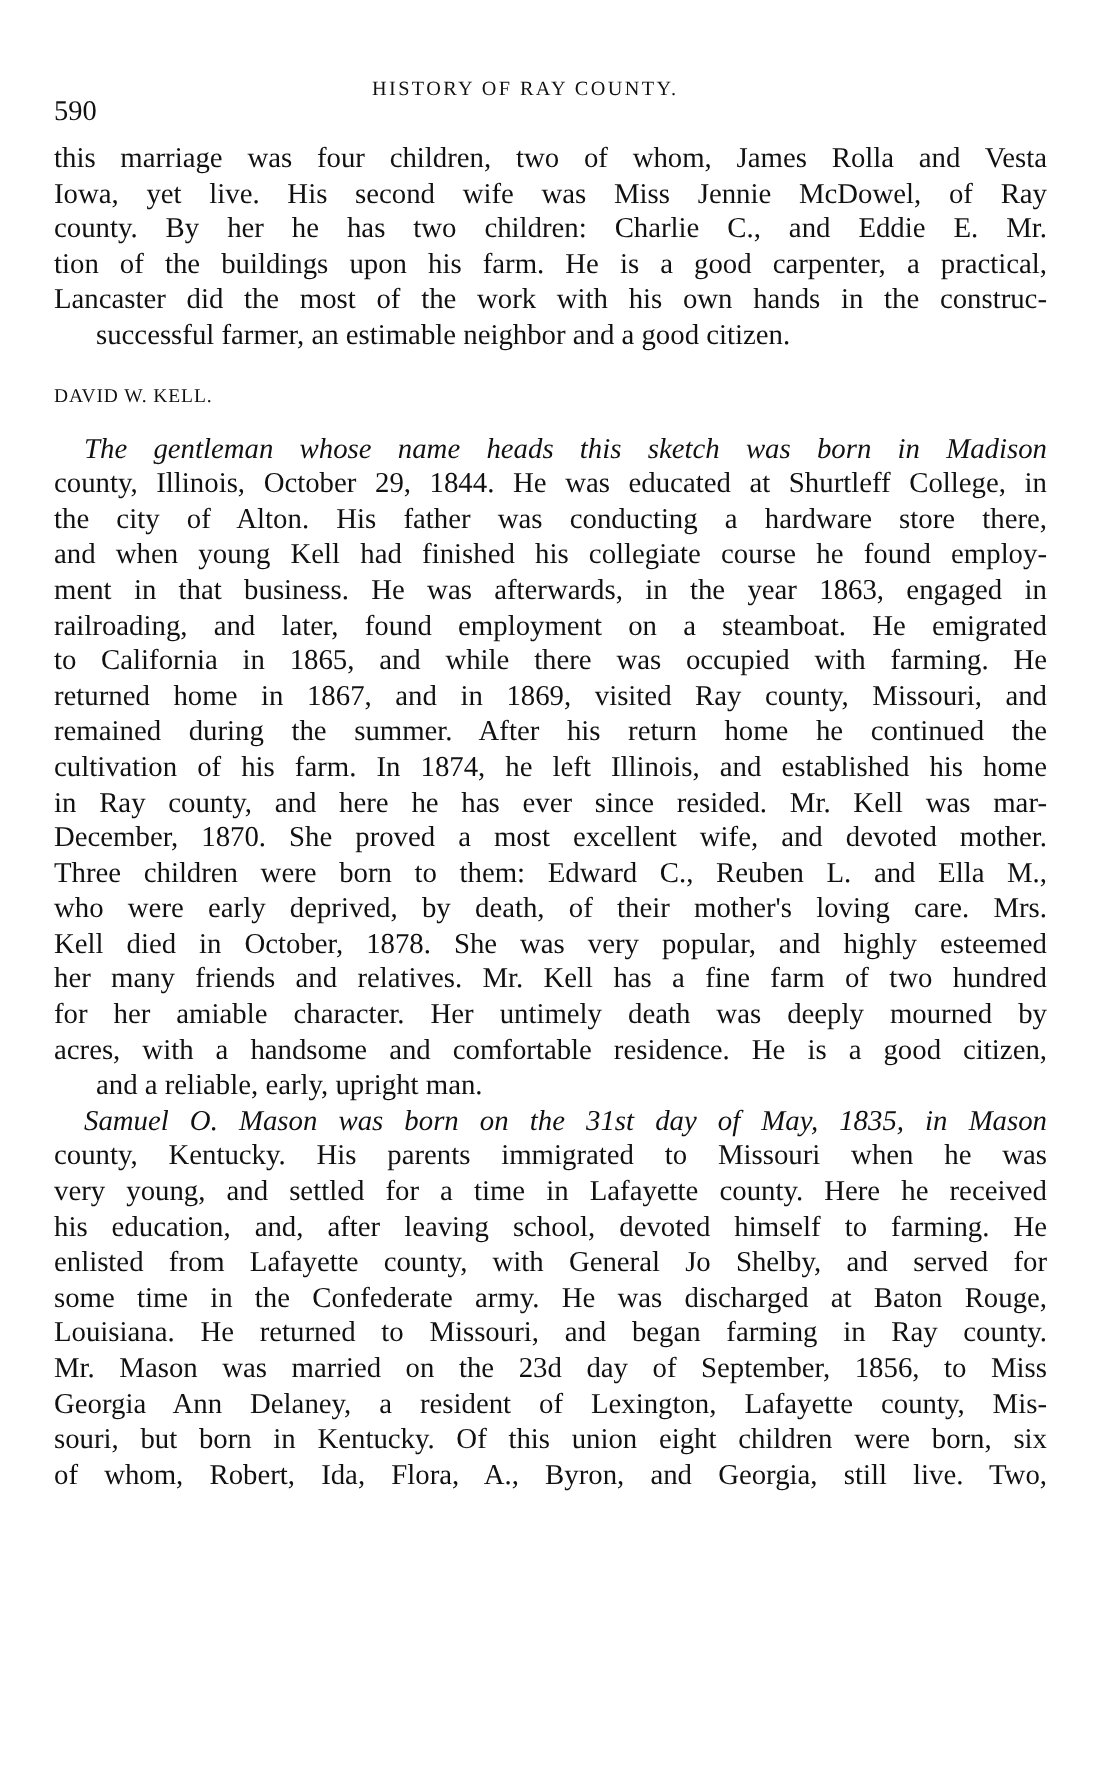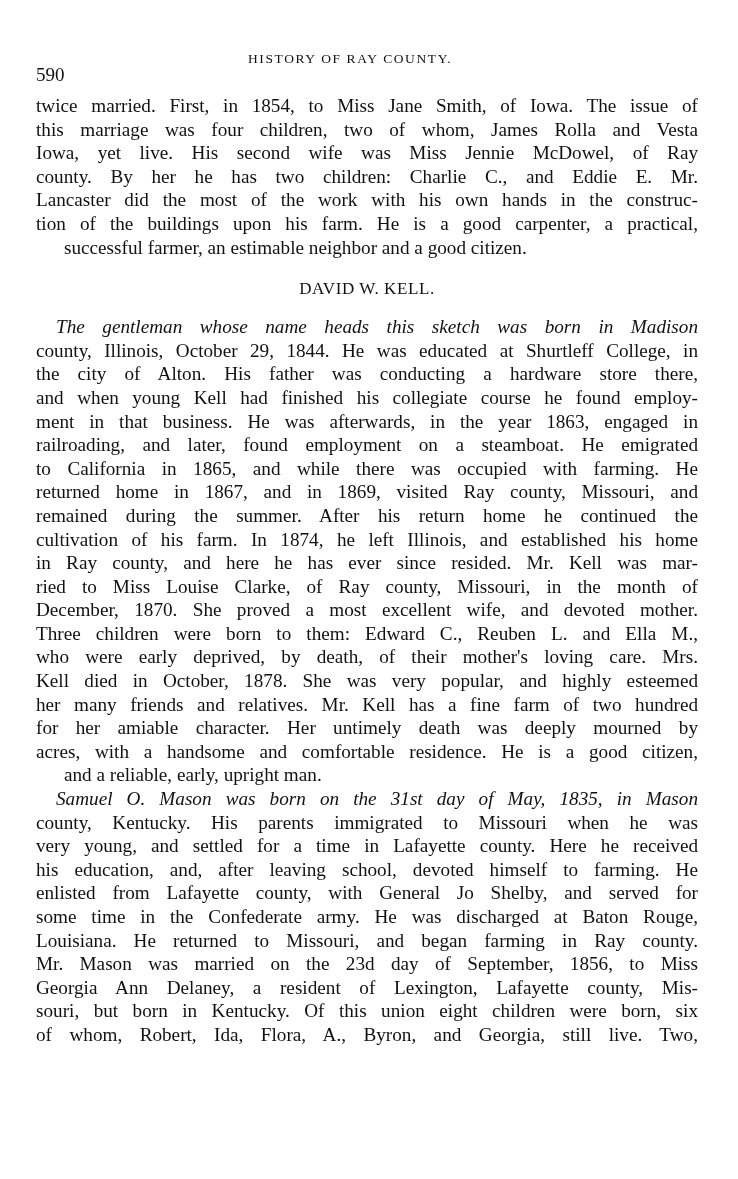--- a/index.html
+++ b/index.html
@@ -68,63 +68,61 @@
     }
     .line.last {
       text-align-last: left;
       margin-left: 28px;
     }
     .line.indent {
       padding-left: 20px;
       font-style: italic;
     }
     .heading {
-      font-size: 17px;
+      font-size: 13px;
       letter-spacing: 0.6px;
-      text-align: center;
+      text-align: left;
       margin: 0;
       font-weight: normal;
     }
     .h1 { margin-top: 20px; margin-bottom: 16px; }
     .h2 { margin-top: 24px; margin-bottom: 14px; }
   </style>
 </head>
 <body>
 
 <div class="page">
   <div class="running-head">
     <span class="page-number">590</span>
     <span class="running-title">HISTORY OF RAY COUNTY.</span>
   </div>
 
   <div class="body">
     <div class="para" id="sec0">
-        <span class="line">twice married.  First, in 1854, to Miss Jane Smith, of Iowa.  The issue of</span>
         <span class="line">this marriage was four children, two of whom, James Rolla and Vesta</span>
         <span class="line">Iowa, yet live.  His second wife was Miss Jennie McDowel, of Ray</span>
         <span class="line">county.  By her he has two children:  Charlie C., and Eddie E.  Mr.</span>
+        <span class="line">tion of the buildings upon his farm.  He is a good carpenter, a practical,</span>
         <span class="line">Lancaster did the most of the work with his own hands in the construc-</span>
-        <span class="line">tion of the buildings upon his farm.  He is a good carpenter, a practical,</span>
         <span class="line last">successful farmer, an estimable neighbor and a good citizen.</span>
       </div>
 
     <h2 class="heading h1">DAVID W. KELL.</h2>
     <div class="para" id="sec1">
         <span class="line indent">The gentleman whose name heads this sketch was born in Madison</span>
         <span class="line">county, Illinois, October 29, 1844.  He was educated at Shurtleff College, in</span>
         <span class="line">the city of Alton.  His father was conducting a hardware store there,</span>
         <span class="line">and when young Kell had finished his collegiate course he found employ-</span>
         <span class="line">ment in that business.  He was afterwards, in the year 1863, engaged in</span>
         <span class="line">railroading, and later, found employment on a steamboat.  He emigrated</span>
         <span class="line">to California in 1865, and while there was occupied with farming.  He</span>
         <span class="line">returned home in 1867, and in 1869, visited Ray county, Missouri, and</span>
         <span class="line">remained during the summer.  After his return home he continued the</span>
         <span class="line">cultivation of his farm.  In 1874, he left Illinois, and established his home</span>
         <span class="line">in Ray county, and here he has ever since resided.  Mr. Kell was mar-</span>
-        <span class="line">ried to Miss Louise Clarke, of Ray county, Missouri, in the month of</span>
         <span class="line">December, 1870.  She proved a most excellent wife, and devoted mother.</span>
         <span class="line">Three children were born to them:  Edward C., Reuben L. and Ella M.,</span>
         <span class="line">who were early deprived, by death, of their mother's loving care.  Mrs.</span>
         <span class="line">Kell died in October, 1878.  She was very popular, and highly esteemed</span>
         <span class="line">her many friends and relatives.  Mr. Kell has a fine farm of two hundred</span>
         <span class="line">for her amiable character.  Her untimely death was deeply mourned by</span>
         <span class="line">acres, with a handsome and comfortable residence.  He is a good citizen,</span>
         <span class="line last">and a reliable, early, upright man.</span>
       </div>
 

